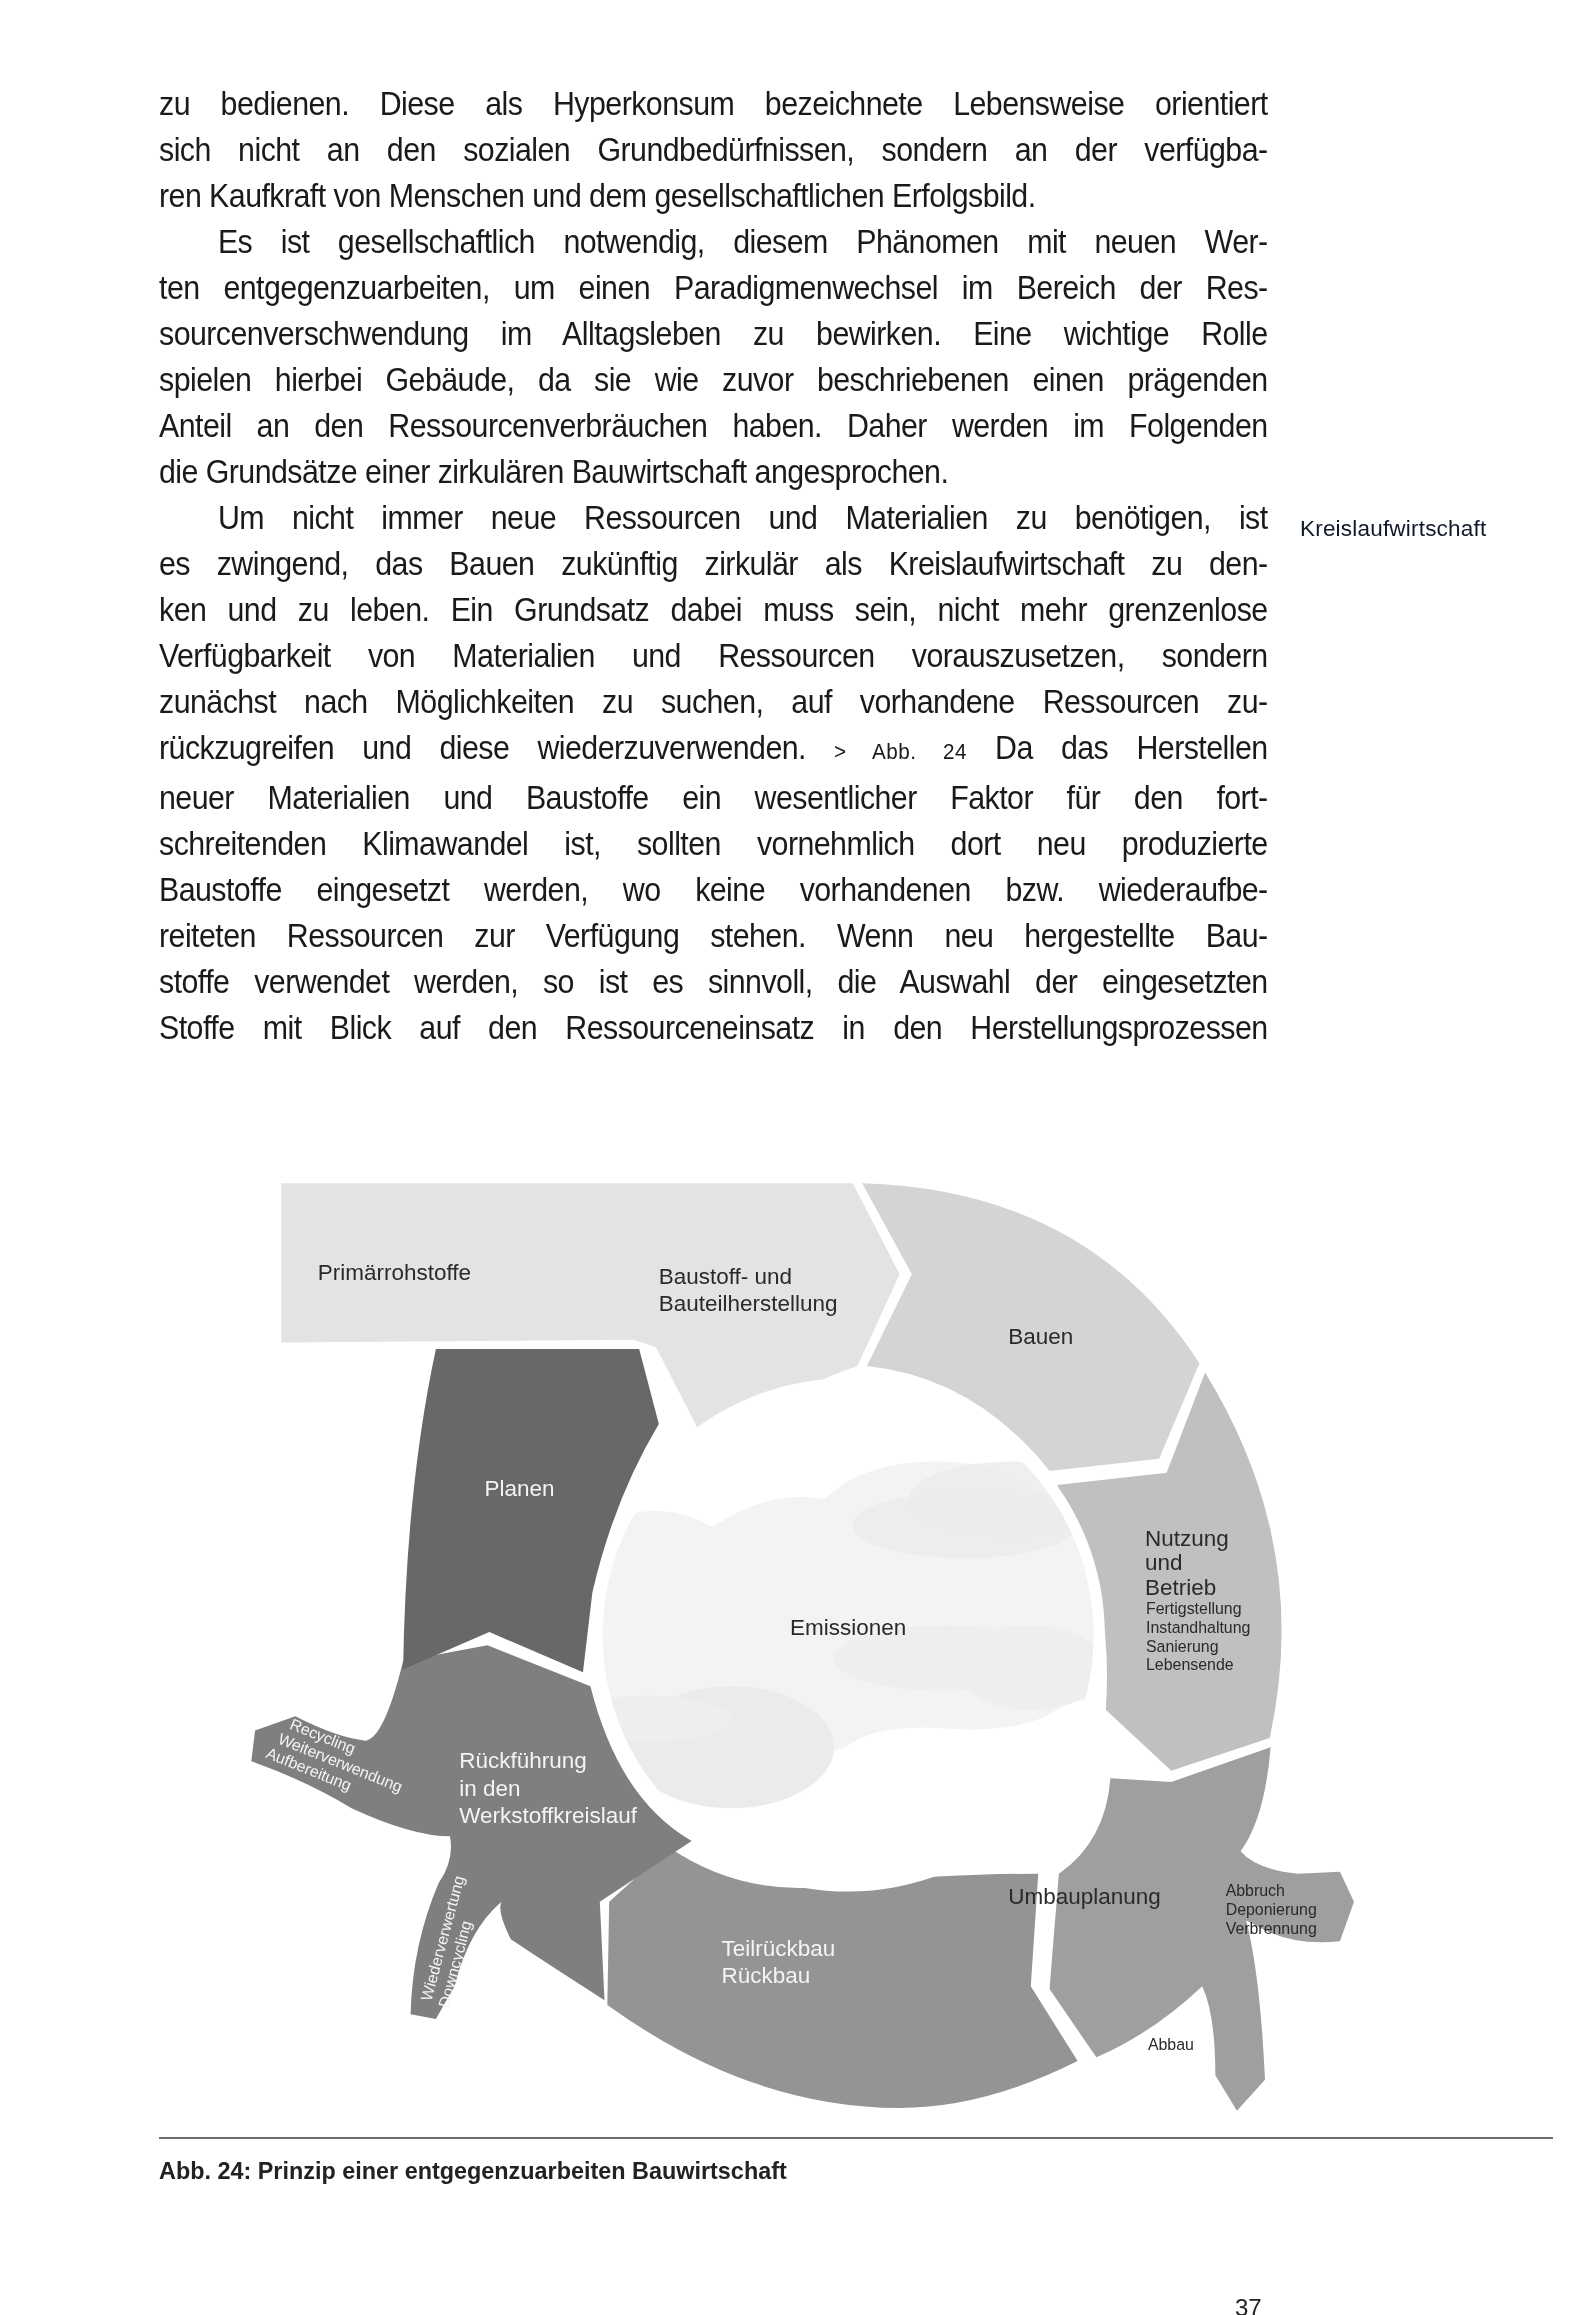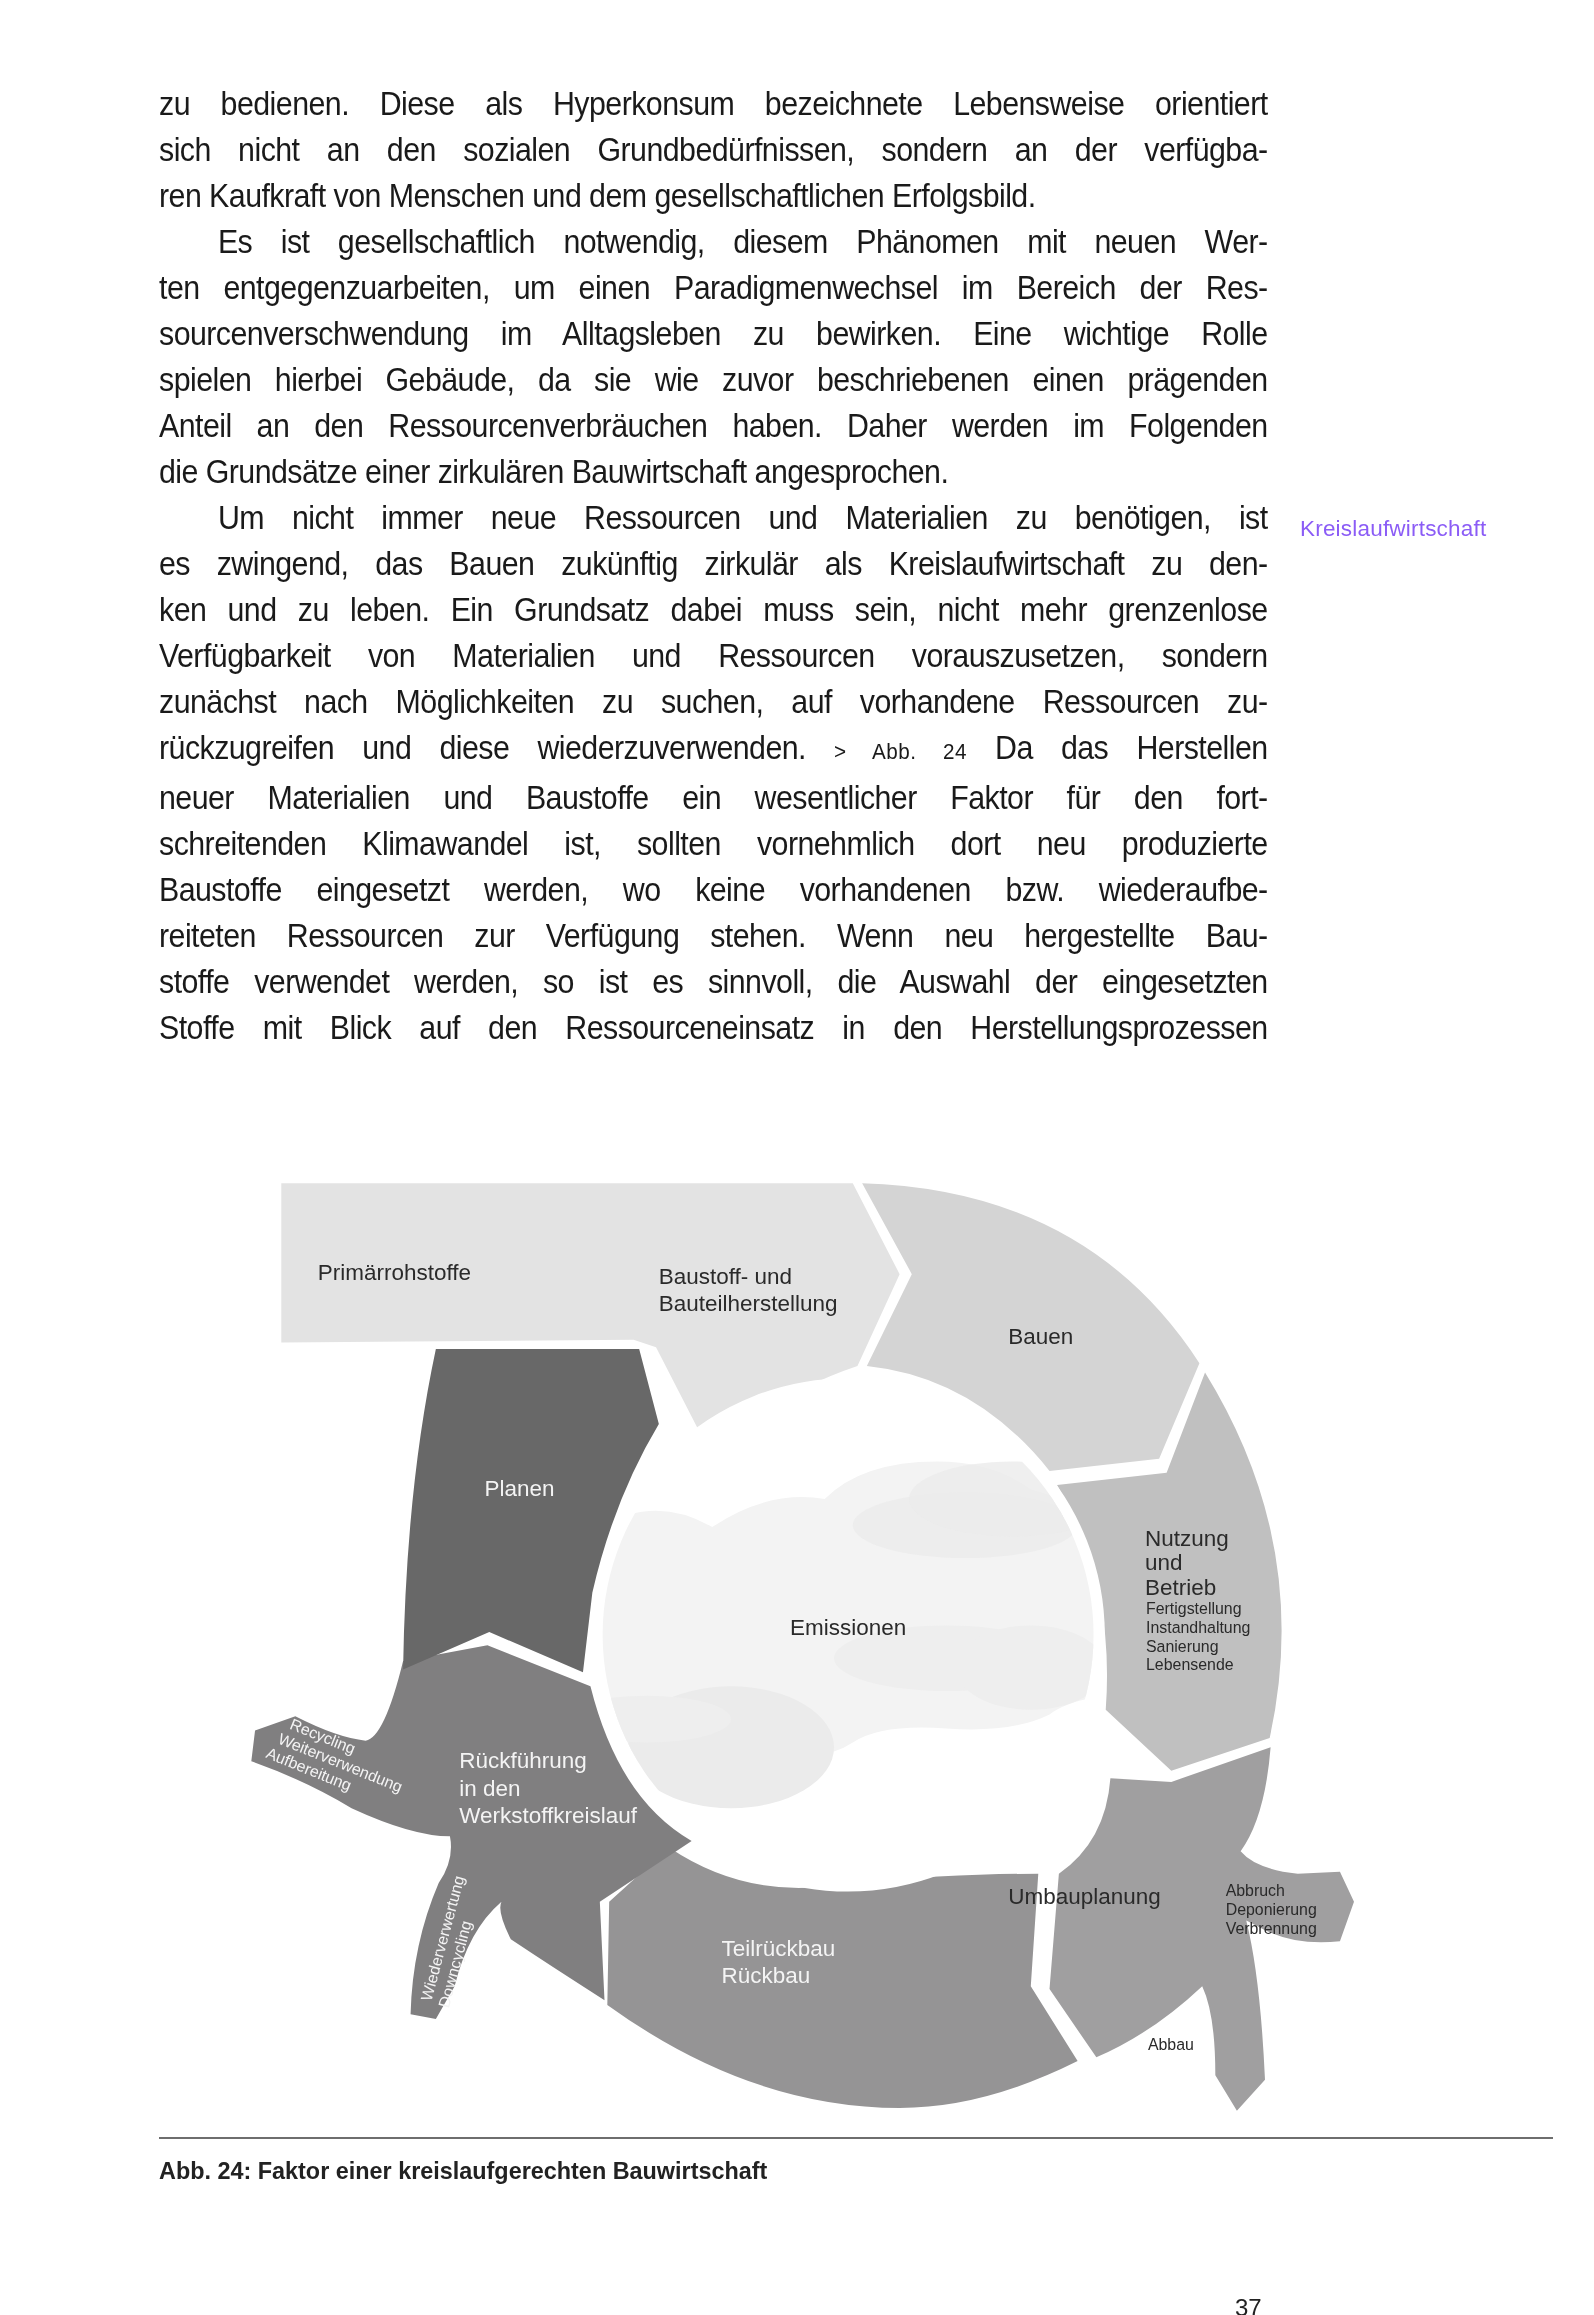--- a/index.html
+++ b/index.html
@@ -2,21 +2,21 @@
 <html style="font-size:15px"><head>
 <meta charset="utf-8">
 <style>
   html, body { margin: 0; padding: 0; background: #ffffff; }
   body { width: 1595px; height: 2315px; position: relative; overflow: hidden; font-family: "Liberation Sans", sans-serif; color: #1a1a1a; }
   .body-text { position: absolute; left: 159px; top: 81px; width: 1108px; font-family: "Liberation Sans", sans-serif; font-size: 33px; line-height: 46px; letter-spacing: -0.6px; transform: scaleX(0.92); transform-origin: left top; }
   .body-text .line { display: block; white-space: nowrap; text-align: justify; text-align-last: justify; width: 1205px; }
   .body-text .line.last { text-align-last: left; }
   .body-text .indent { padding-left: 64px; width: 1141px; }
   .xref { font-size: 22.5px; letter-spacing: 0.5px; }
-  .margin-note { position: absolute; left: 1300px; top: 516px; font-size: 22.5px; color: #8b5cf6; letter-spacing: 0.2px; }
+  .margin-note { position: absolute; left: 1300px; top: 516px; font-size: 22.5px; color: #0f172a; letter-spacing: 0.2px; }
   .diagram { position: absolute; left: 0; top: 0; }
   .rule { position: absolute; left: 159px; top: 2137px; width: 1394px; height: 1.9px; background: #6e6e6e; }
   .caption { position: absolute; left: 159px; top: 2158px; font-size: 23.4px; font-weight: bold; letter-spacing: 0px; color: #222; }
   .page-num { position: absolute; left: 1235px; top: 2294px; font-size: 24px; color: #222; }
 </style>
 </head>
 <body>
 
 <div class="body-text">
   <span class="line">zu bedienen. Diese als Hyperkonsum bezeichnete Lebensweise orientiert</span>
@@ -106,15 +106,15 @@
   <text x="770" y="2088" font-size="24" fill="#f4f4f4">Teilrückbau</text>
   <text x="770" y="2117" font-size="24" fill="#f4f4f4">Rückbau</text>
   <text x="1076" y="2032" font-size="24" fill="#2a2a2a">Umbauplanung</text>
   <text x="1308" y="2024" font-size="17" fill="#2a2a2a">Abbruch</text>
   <text x="1308" y="2044" font-size="17" fill="#2a2a2a">Deponierung</text>
   <text x="1308" y="2064" font-size="17" fill="#2a2a2a">Verbrennung</text>
   <text x="1225" y="2188" font-size="17" fill="#2a2a2a">Abbau</text>
 </svg>
 
 <div class="rule"></div>
-<div class="caption">Abb. 24: Faktor einer kreislaufgerechten Bauwirtschaft</div>
+<div class="caption">Abb. 24: Prinzip einer entgegenzuarbeiten Bauwirtschaft</div>
 <div class="page-num">37</div>
 
 
 </body></html>

